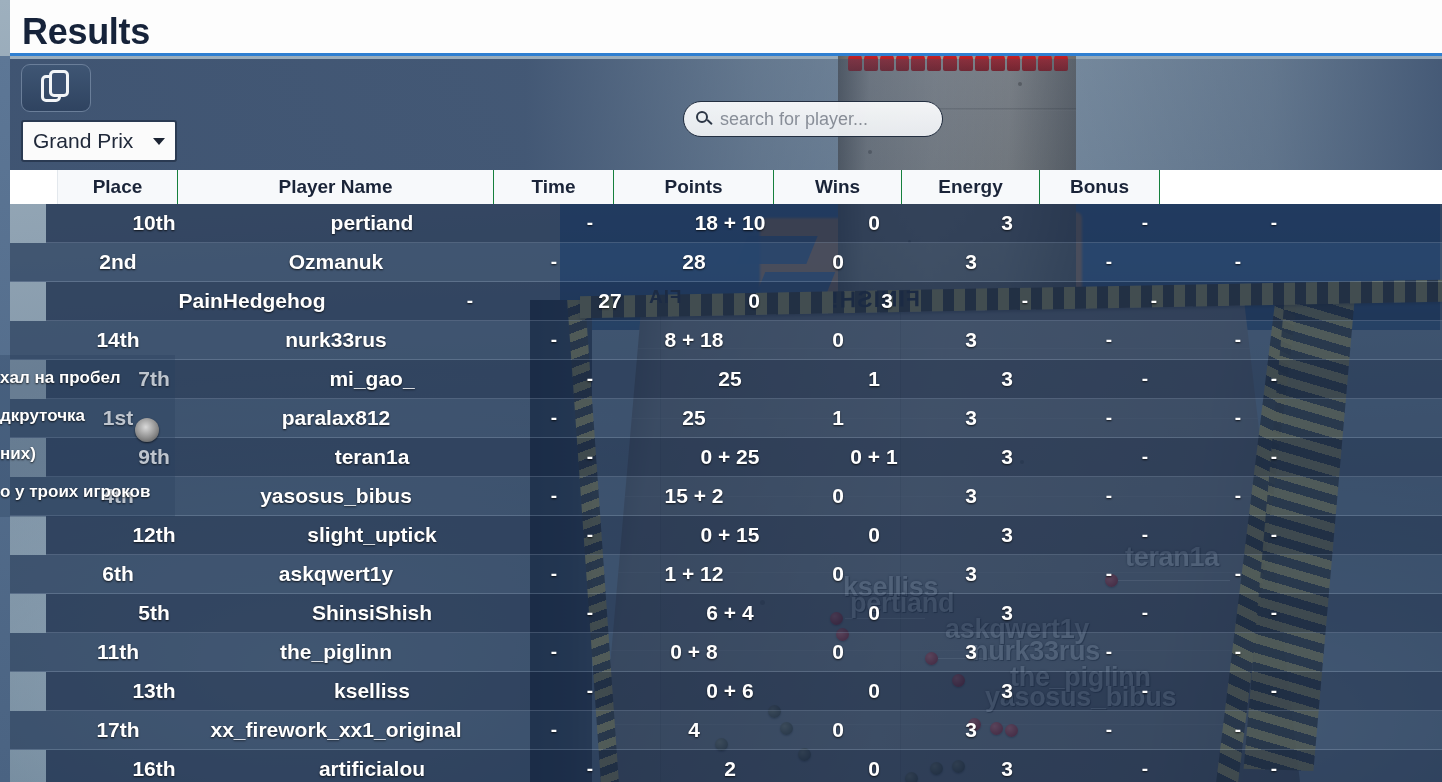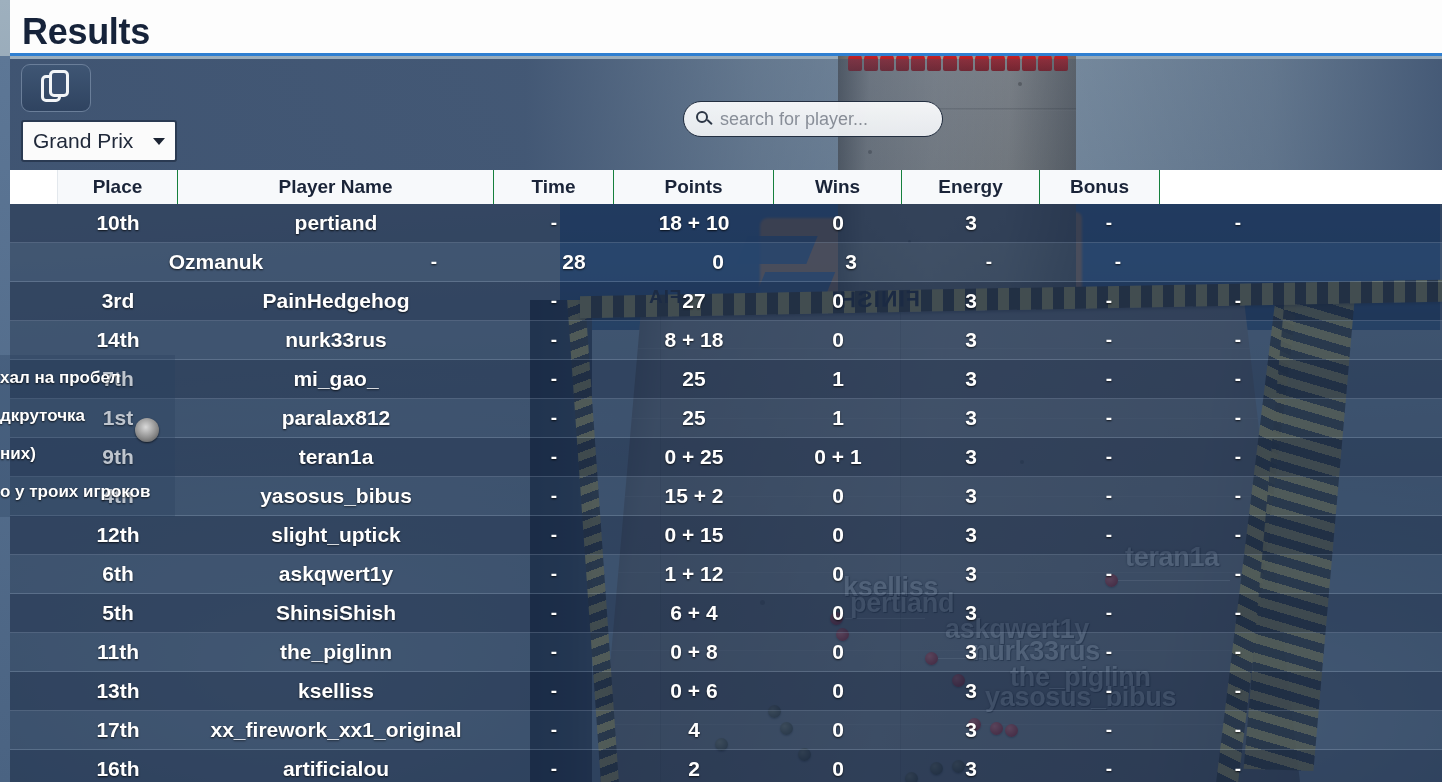--- a/index.html
+++ b/index.html
@@ -178,21 +178,21 @@
     display:flex; align-items:center; justify-content:center;
     border-right:1px solid #15803d;
   }
   .thead .th:first-child { border-right:1px solid #e3e8ed; }
   .thead .th.blank { background:#fff; border-right:1px solid #e3e8ed; }
   .thead .th.last { border-right:none; background:#fff; }
 
   .tbody { position:relative; }
   .row { display:flex; height:39px; align-items:center;
          border-bottom:1px solid rgba(190,210,230,.22); }
-  .row.odd  { background:rgba(29,48,77,.80); }
+  .row.odd  { background:rgba(29,48,77,.80);margin-left:36px; }
   .row.even { background:rgba(38,59,90,.74); }
   .cell {
     font-size:21px; font-weight:700; color:#ffffff;
     text-shadow:0 1px 2px rgba(0,0,0,.75);
     display:flex; align-items:center; justify-content:center;
     height:100%;
   }
   .cell.dash { font-size:19px; }
 
   
@@ -365,32 +365,32 @@
         <div class="cell c3 dash">-</div>
         <div class="cell c4">18 + 10</div>
         <div class="cell c5">0</div>
         <div class="cell c6">3</div>
         <div class="cell c7 dash">-</div>
         <div class="cell c8 dash">-</div>
         <div class="cell c9"></div>
       </div>
       <div class="row even">
         <div class="cell c0"></div>
+        <div class="cell c1">2nd</div>
         <div class="cell c2">Ozmanuk</div>
         <div class="cell c3 dash">-</div>
         <div class="cell c4">28</div>
         <div class="cell c5">0</div>
         <div class="cell c6">3</div>
         <div class="cell c7 dash">-</div>
         <div class="cell c8 dash">-</div>
         <div class="cell c9"></div>
       </div>
       <div class="row odd">
         <div class="cell c0"></div>
-        <div class="cell c1">3rd</div>
         <div class="cell c2">PainHedgehog</div>
         <div class="cell c3 dash">-</div>
         <div class="cell c4">27</div>
         <div class="cell c5">0</div>
         <div class="cell c6">3</div>
         <div class="cell c7 dash">-</div>
         <div class="cell c8 dash">-</div>
         <div class="cell c9"></div>
       </div>
       <div class="row even">

